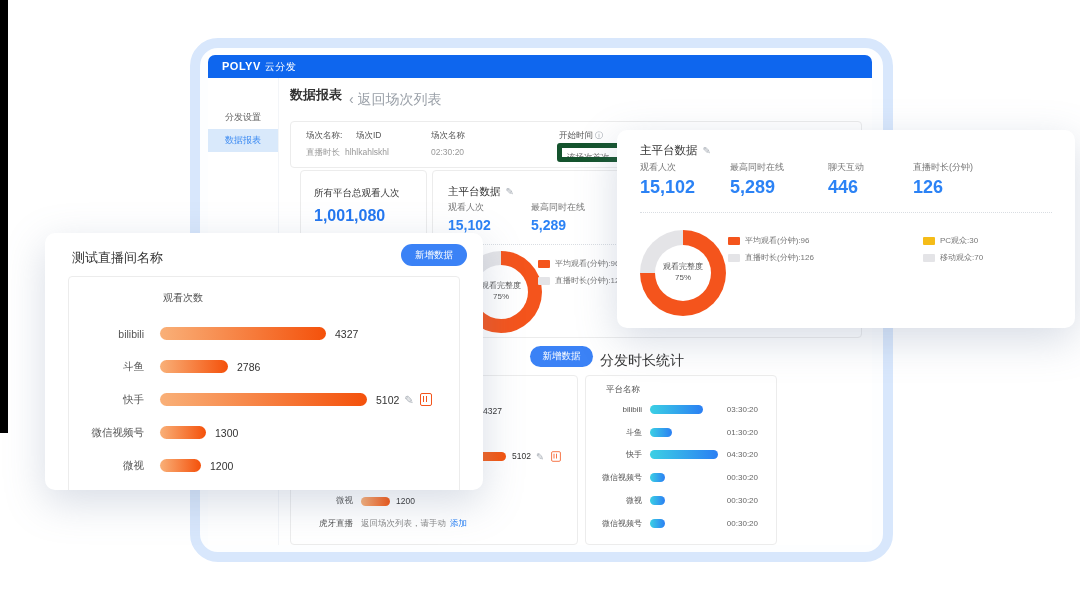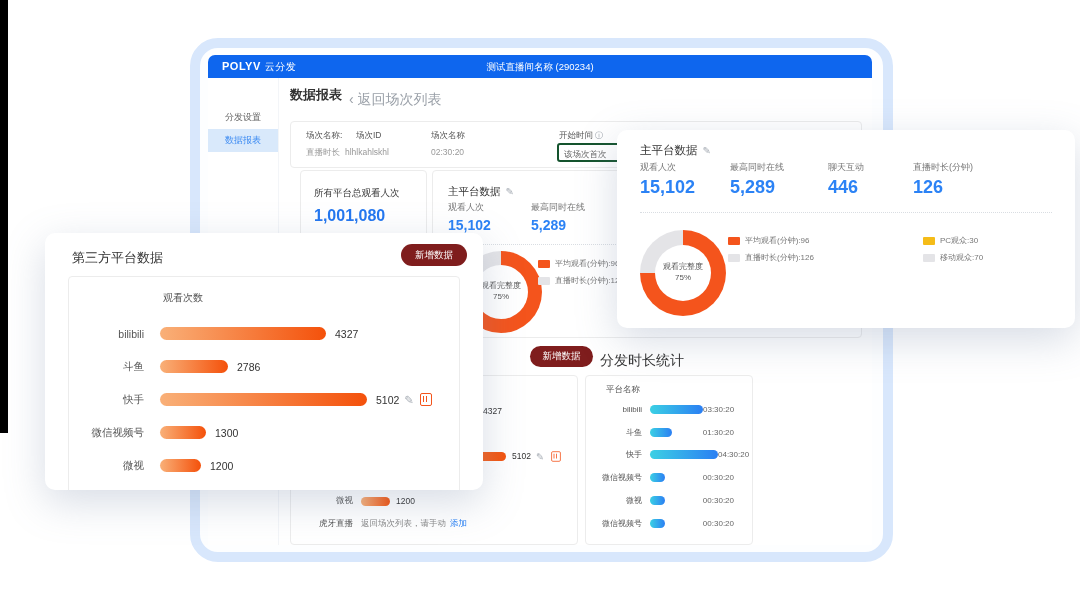--- a/index.html
+++ b/index.html
@@ -23,21 +23,21 @@
              font-size:9px;color:#666;cursor:pointer;}
   .side-item.active{background:#d9e9fb;color:#3d8bf2;}
   
   #page-title{left:82px;top:31px;font-size:13px;font-weight:bold;color:#333;}
   #back-link{left:141px;top:36px;font-size:14px;color:#9aa0a8;cursor:pointer;}
   
   .card{border:1px solid #ececec;border-radius:4px;background:#fff;box-sizing:border-box;}
   #info-card{left:82px;top:66px;width:572px;height:47px;}
   .if-label{position:absolute;top:8px;font-size:8.5px;color:#555;}
   .if-value{position:absolute;top:25px;font-size:8.5px;color:#999;}
-  #info-dropdown{position:absolute;left:266px;top:21px;width:66px;height:19px;border:2px solid #14532d;
+  #info-dropdown{position:absolute;left:266px;top:21px;width:66px;height:19px;border:5px solid #14532d;
                  border-radius:3px;font-size:8.5px;color:#666;line-height:19px;padding-left:5px;
                  box-sizing:border-box;overflow:hidden;white-space:nowrap;cursor:pointer;background:#fff;}
   .info-icon{font-size:8px;color:#9aa0a8;margin-left:2px;}
   
   #card-total{left:92px;top:115px;width:127px;height:163px;}
   #card-total .t{position:absolute;left:13px;top:16px;font-size:9.5px;color:#333;}
   #card-total .v{position:absolute;left:13px;top:36px;font-size:16px;font-weight:bold;color:#2377f0;}
   #card-main-bg{left:224px;top:115px;width:430px;height:168px;}
   .card-head{position:absolute;left:15px;top:14px;font-size:10.5px;color:#333;}
   .edit-ic{color:#a7adb5;font-size:10px;margin-left:5px;cursor:pointer;}
@@ -48,28 +48,28 @@
   
   .donut{position:absolute;border-radius:50%;}
   .donut .hole{position:absolute;background:#fff;border-radius:50%;}
   .donut .ctr{position:absolute;left:0;top:0;right:0;bottom:0;display:flex;flex-direction:column;
               align-items:center;justify-content:center;font-size:8px;color:#555;text-align:center;line-height:1.35;}
   .legend{position:absolute;}
   .leg-row{display:flex;align-items:center;margin-bottom:6px;}
   .leg-sw{width:12px;height:8px;border-radius:1px;margin-right:5px;flex:0 0 auto;}
   .leg-tx{font-size:8px;color:#777;white-space:nowrap;}
   
-  .btn-blue{background:#7f1d1d;color:#fff;border:none;border-radius:11px;font-size:9.5px;
+  .btn-blue{background:#3b82f6;color:#fff;border:none;border-radius:11px;font-size:9.5px;
             font-family:"Liberation Sans",sans-serif;cursor:pointer;}
   #btn-add-bg{left:322px;top:291px;width:63px;height:21px;}
   #dist-title{left:392px;top:297px;font-size:14px;color:#333;}
   
   #panel-third-bg{left:82px;top:320px;width:288px;height:170px;}
   #panel-third-bg .ct{position:absolute;left:70px;top:10px;font-size:9px;color:#555;}
-  #panel-dist{left:377px;top:320px;width:168px;height:170px;}
+  #panel-dist{left:377px;top:320px;width:192px;height:170px;}
   #panel-dist .ct{position:absolute;left:20px;top:8px;font-size:8.5px;color:#555;}
   .bar-rows{position:absolute;left:0;right:0;}
   .b-row{display:flex;align-items:center;}
   .b-label{text-align:right;color:#555;white-space:nowrap;flex:0 0 auto;}
   .b-bar{border-radius:5px;flex:0 0 auto;}
   .b-val{color:#333;white-space:nowrap;}
   .b-time{margin-left:auto;color:#666;}
   .trash{display:inline-block;width:10px;height:11px;border:1px solid #f4541c;border-radius:2px;
          position:relative;cursor:pointer;}
   .trash:before{content:"";position:absolute;left:2px;top:2px;width:1px;height:6px;background:#f4541c;
@@ -88,21 +88,20 @@
 </style>
 </head>
 <body>
 
 <div id="stage">
   <div id="black-strip" class="abs"></div>
   <div id="frame" class="abs"></div>
 
   <div id="app" class="abs">
     <div id="app-header" class="abs">
-      <div id="header-title" class="abs">测试直播间名称 (290234)</div>
       <div id="logo" class="abs">
         <span>POLYV</span><span class="suffix">云分发</span>
       </div>
     </div>
 
     <div id="sidebar" class="abs">
       <div class="side-item" style="top:28px;">分发设置</div>
       <div class="side-item active" style="top:51px;">数据报表</div>
     </div>
 
@@ -238,21 +237,21 @@
           <div class="b-row" style="height: 22.8px; padding: 0px;">
             <span class="b-label" style="width: 56px; font-size: 8px;">微信视频号</span>
             <span class="b-bar" style="height: 9px; margin-left: 8px; width: 15px; background: linear-gradient(90deg, rgb(59, 208, 228), rgb(43, 127, 243)); border-radius: 4.5px;"></span>
             <span class="b-time" style="font-size: 8px; margin-right: 18px;">00:30:20</span>
           </div>
         </div>
     </div>
   </div>
 
   <div id="float-left" class="abs float-card">
-    <div class="fl-title">第三方平台数据</div>
+    <div class="fl-title">测试直播间名称</div>
     <button class="btn-blue">新增数据</button>
     <div id="fl-panel" class="card">
       <div class="ct">观看次数</div>
       <div id="fl-rows" class="bar-rows" style="top:40px;">
           <div class="b-row" style="height: 33px; padding: 0px;">
             <span class="b-label" style="width: 75px; font-size: 10.5px;">bilibili</span>
             <span class="b-bar" style="height: 13px; margin-left: 16px; width: 166px; background: linear-gradient(90deg, rgb(249, 176, 120), rgb(244, 81, 11)); border-radius: 6.5px;"></span>
             <span class="b-val" style="font-size: 10.5px; margin-left: 9px;">4327</span>
           </div>
           <div class="b-row" style="height: 33px; padding: 0px;">

